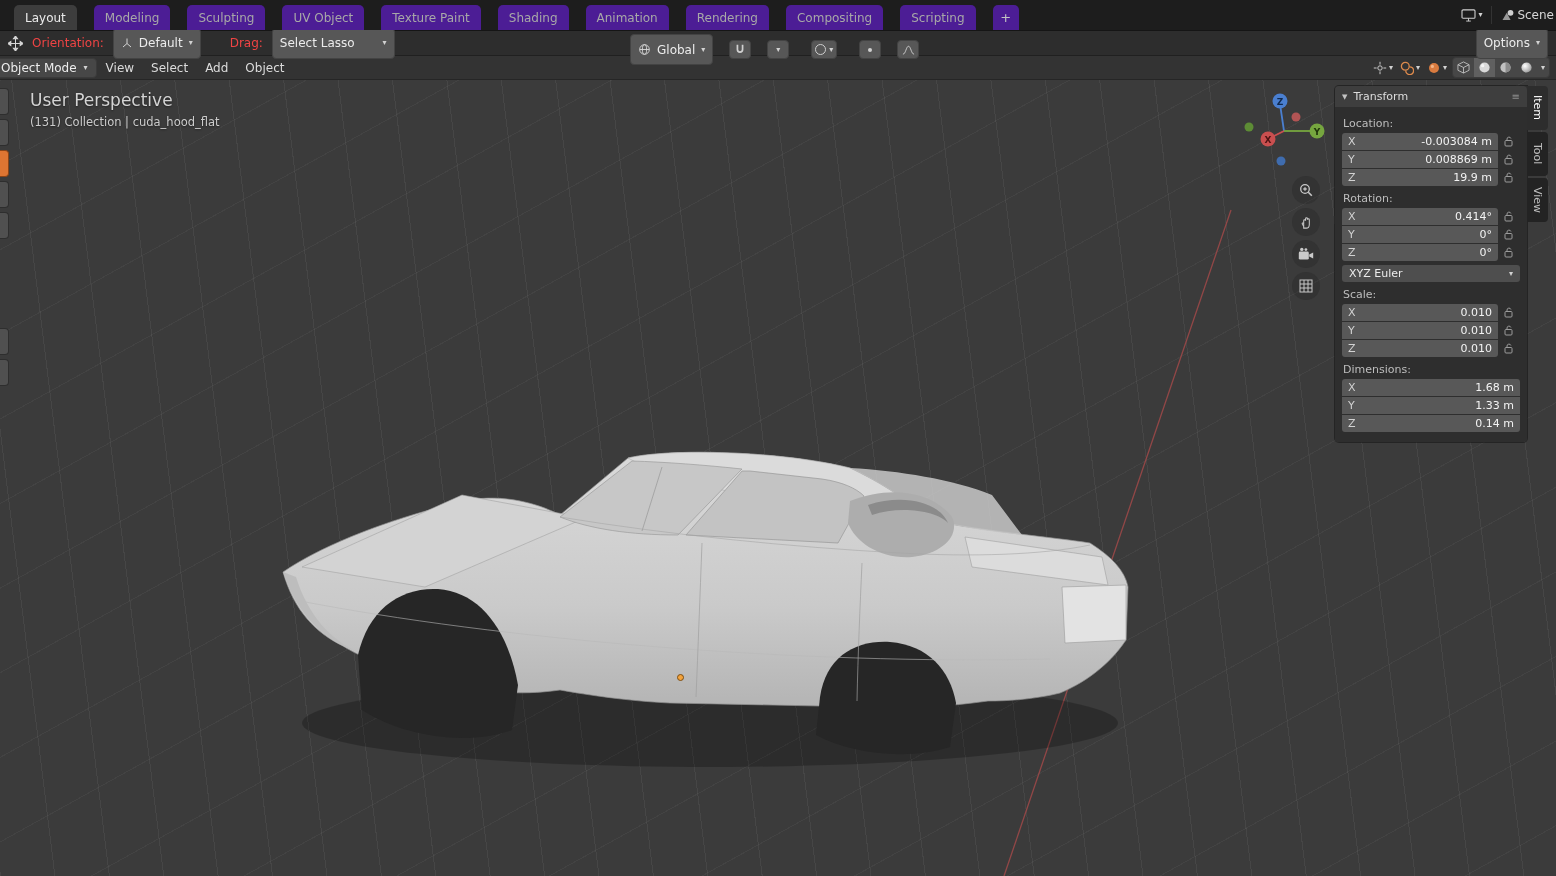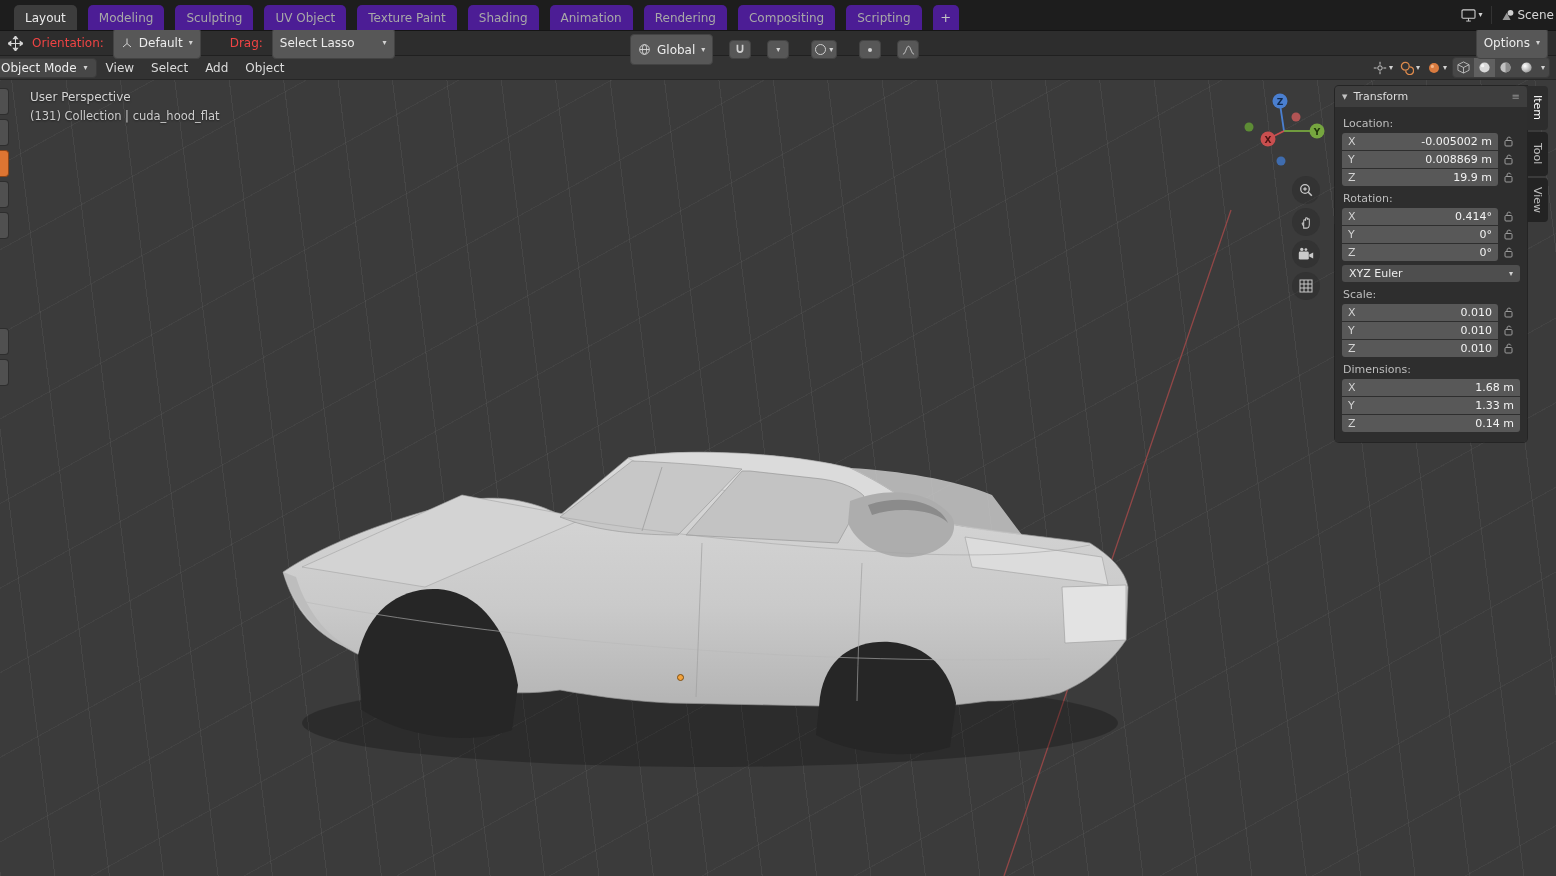--- a/index.html
+++ b/index.html
@@ -4,21 +4,21 @@
 <style>
   *{box-sizing:border-box;margin:0;padding:0}
   html,body{background:#111}
   body{font-family:"DejaVu Sans","Liberation Sans",sans-serif;-webkit-font-smoothing:antialiased}
   .app{position:relative;width:1556px;height:876px;overflow:hidden;background:#3b3b3b;font-size:12px;color:#d6d6d6}
 
   
   .topbar{display:flex;align-items:center;height:30px;background:#1d1d1d;padding-left:2px;position:relative;z-index:40}
   .menus{display:flex;height:100%;align-items:center}
   .menu-item{padding:0 9px;height:100%;display:flex;align-items:center;color:#cfcfcf}
-  .tabs{display:flex;align-items:flex-end;height:100%;margin-left:12px;gap:11px}
+  .tabs{display:flex;align-items:flex-end;height:100%;margin-left:12px;gap:17px}
   .tab{height:25px;padding:0 11px;display:flex;align-items:center;background:#4c1d95;color:#a8a8a8;border-radius:5px 5px 0 0}
   .tab.active{background:#3d3d3d;color:#ebebeb}
   .tab.newtab{width:26px;justify-content:center;color:#c4c4c4;font-size:13px}
   .topbar-right{margin-left:auto;display:flex;align-items:center;gap:5px;white-space:nowrap;overflow:hidden;padding-left:6px}
   .tb-sep{width:1px;height:18px;background:#333;margin:0 2px}
 
   
   .toolrow{height:26px;background:#2d2d2d;display:flex;align-items:center;gap:9px;padding:0 8px;position:relative;z-index:39;border-top:1px solid #151515;border-bottom:1px solid #202020}
   .lbl{color:#ef4444}
   .btn{height:31px;background:#575757;border:1px solid #434343;border-radius:4px;display:inline-flex;align-items:center;gap:6px;padding:0 7px;color:#ececec;white-space:nowrap}
@@ -39,21 +39,21 @@
   .shade-btn{width:21px;height:19px;display:flex;align-items:center;justify-content:center}
   .shade-btn.active{background:#606060}
 
   
   .viewport{position:relative;width:1556px;height:796px;background:#3b3b3b;overflow:hidden}
   .grid{position:absolute;inset:0;background-image:
     repeating-linear-gradient(83deg, rgba(255,255,255,0.055) 0 1px, transparent 1px 54px),
     repeating-linear-gradient(151deg, rgba(255,255,255,0.04) 0 1px, transparent 1px 74px)}
   .axis-svg{position:absolute;inset:0;pointer-events:none}
   .overlay-text{position:absolute;left:30px;top:10px;text-shadow:0 1px 2px rgba(0,0,0,.45)}
-  .persp{font-size:12px;color:#d4d4d4}
+  .persp{font-size:17px;color:#d4d4d4}
   .objname{font-size:11.5px;color:#cccccc;margin-top:5px}
   .car-wrap{position:absolute;left:250px;top:355px}
   .origin-dot{position:absolute;left:677px;top:594px;width:7px;height:7px;border-radius:50%;background:#f3a33c;border:1px solid #7c4d12;z-index:5}
 
   
   .left-strip{position:absolute;left:0;top:8px;width:11px;display:flex;flex-direction:column;z-index:6}
   .sliver{width:9px;height:27px;background:#505050;border:1px solid #2e2e2e;border-left:none;border-radius:0 4px 4px 0;margin-bottom:4px}
   .sliver.active{background:#de7532;border-color:#8a4417}
   .strip-gap{height:85px}
 
@@ -381,21 +381,21 @@
           <span>Transform</span>
           <span class="grip">≡</span>
         </div>
         <div class="panel-body">
 
           <div class="sec-label">Location:</div>
           <div class="grp">
             <div class="prow">
               <div class="field">
                 <span class="ax">X</span>
-                <span class="val">-0.005002 m</span>
+                <span class="val">-0.003084 m</span>
               </div>
               <span class="lockcol">
                   <svg width="10" height="11" viewBox="0 0 10 11" fill="none" stroke="#9b9b9b">
                     <rect x="1" y="4.5" width="7" height="5.5" rx="1"></rect>
                     <path d="M3 4.5 V3 a2 2 0 0 1 3.9 -0.5"></path>
                   </svg>
                 </span>
             </div>
             <div class="prow">
               <div class="field">

